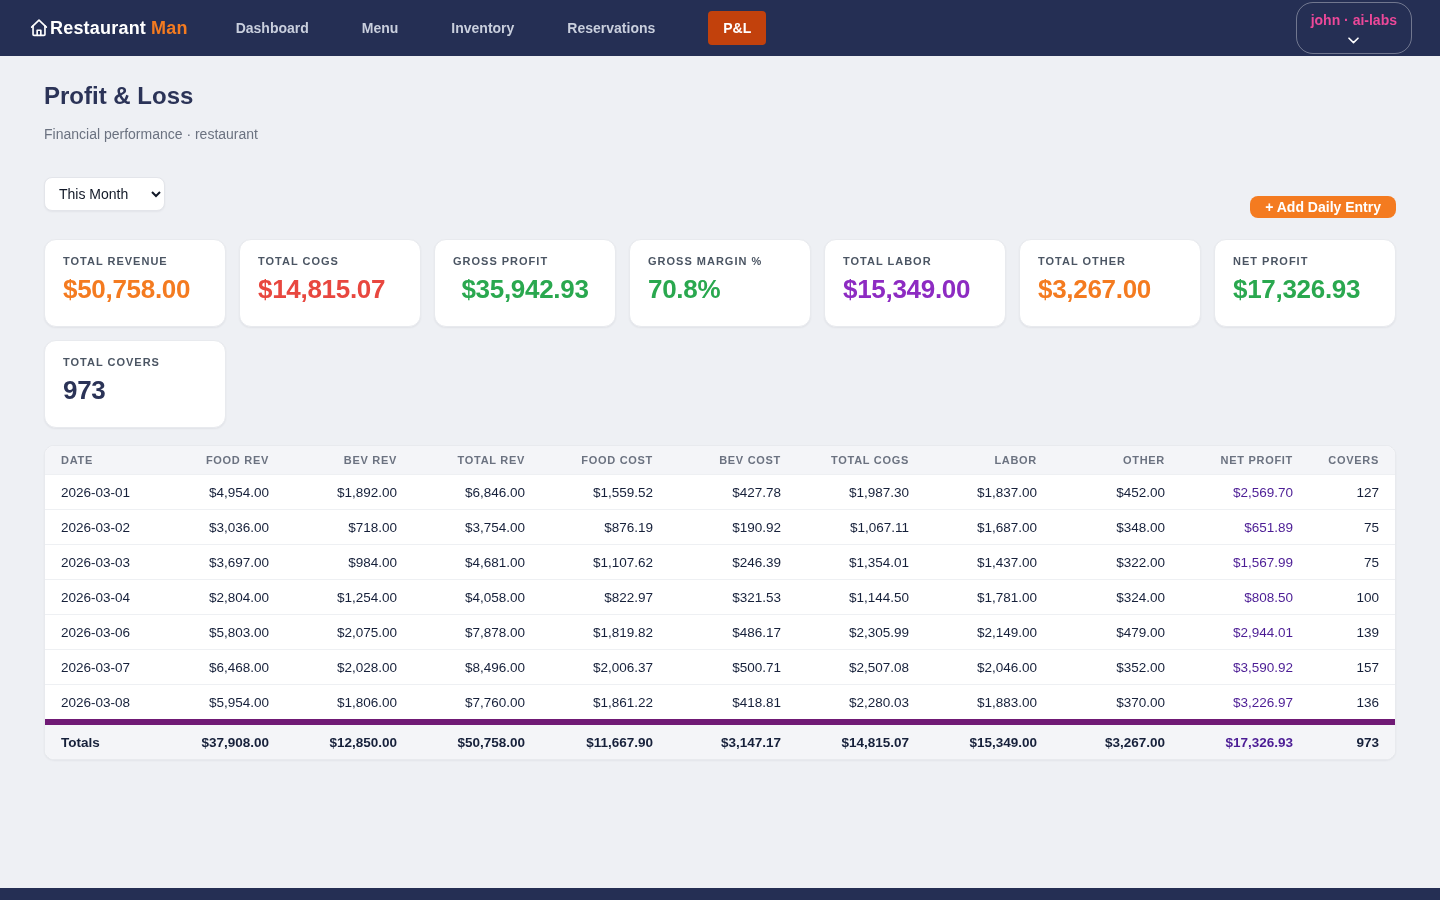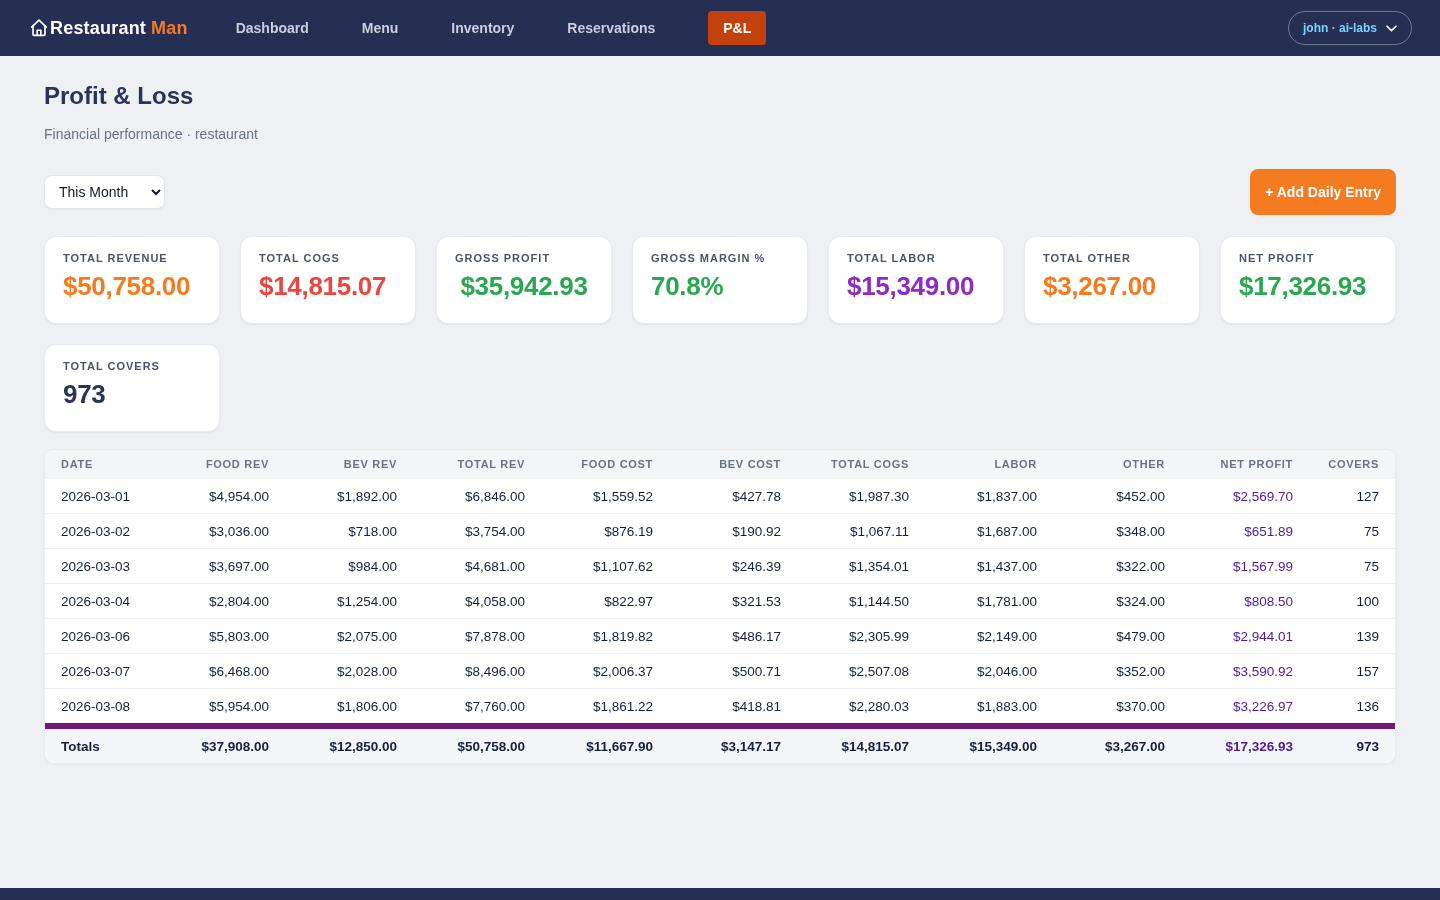--- a/index.html
+++ b/index.html
@@ -12,39 +12,40 @@
   .navbar { display:flex; align-items:center; height:56px; background:#252f54; padding:0 28px; }
   .brand { display:flex; align-items:center; cursor:pointer; }
   .brand-text { font-size:18px; font-weight:700; color:#ffffff; letter-spacing:.2px; }
   .brand-accent { color:#f47b20; margin-left:5px; }
   .nav-links { display:flex; align-items:center; gap:53px; margin-left:48px; }
   .nav-link { color:#c9cfdd; font-size:14px; font-weight:700; text-decoration:none; cursor:pointer; }
   .nav-link.active { background:#c2410c; color:#fff; padding:9px 15px; border-radius:4px; }
   .user-pill {
     margin-left:auto; display:flex; align-items:center; gap:9px;
     background:transparent; border:1px solid rgba(255,255,255,.35); border-radius:17px;
-    color:#7dd3fc; font-weight:700; font-size:12px; padding:9px 14px; cursor:pointer;
+    color:#ec4899; font-weight:700; font-size:14px; padding:9px 14px; cursor:pointer;
     font-family:inherit;
+    flex-direction:column;
   }
   
   .main { padding:0 44px; }
   .page-title { margin-top:26px; font-size:24px; font-weight:800; color:#2b3357; }
   .page-subtitle { margin-top:7px; font-size:14px; color:#6b7280; }
   .controls { display:flex; justify-content:space-between; align-items:center; margin-top:27px; }
   select.period {
     font:14px "Liberation Sans", sans-serif; color:#111827;
     padding:7px 10px; border:1px solid #e3e5ea; border-radius:8px; background:#fff;
     height:34px; min-width:121px; box-shadow:0 1px 2px rgba(16,24,40,.05); cursor:pointer;
   }
   .add-btn {
     background:#f47b20; color:#fff; border:none; border-radius:8px;
-    padding:15px 15px; font-size:14px; font-weight:700; cursor:pointer; font-family:inherit;
-  }
-  
-  .kpi-grid { display:grid; grid-template-columns:repeat(7,1fr); gap:20px; margin-top:21px; }
+    padding:3px 15px; font-size:14px; font-weight:700; cursor:pointer; font-family:inherit;margin-top:27px;
+  }
+  
+  .kpi-grid { display:grid; grid-template-columns:repeat(7,1fr); gap:13px; margin-top:21px; }
   .kpi-card {
     background:#fff; border:1px solid #e8eaee; border-radius:12px;
     padding:15px 18px; box-shadow:0 1px 2px rgba(16,24,40,.06); height:88px;
   }
   .kpi-label { font-size:11px; font-weight:700; letter-spacing:1px; color:#4b5563; }
   .kpi-value { font-size:26px; font-weight:800; margin-top:7px; letter-spacing:-.3px; }
   
   .table-card {
     margin-top:17px; background:#fff; border:1px solid #e8eaee; border-radius:10px;
     overflow:hidden; box-shadow:0 1px 2px rgba(16,24,40,.05);

